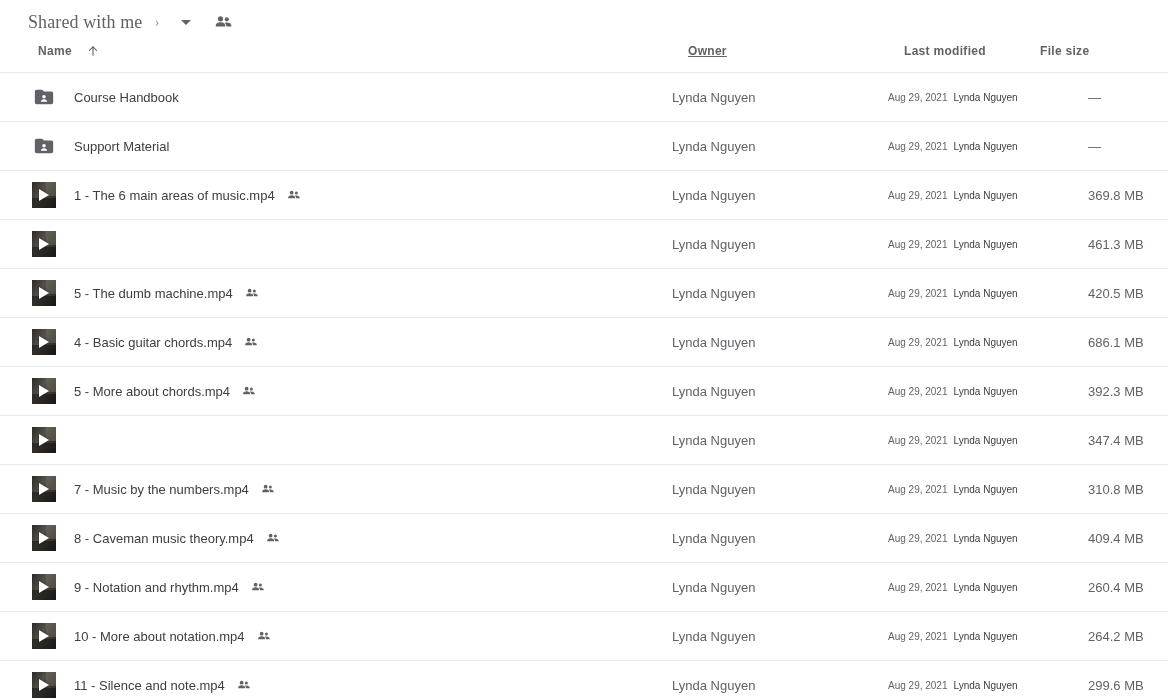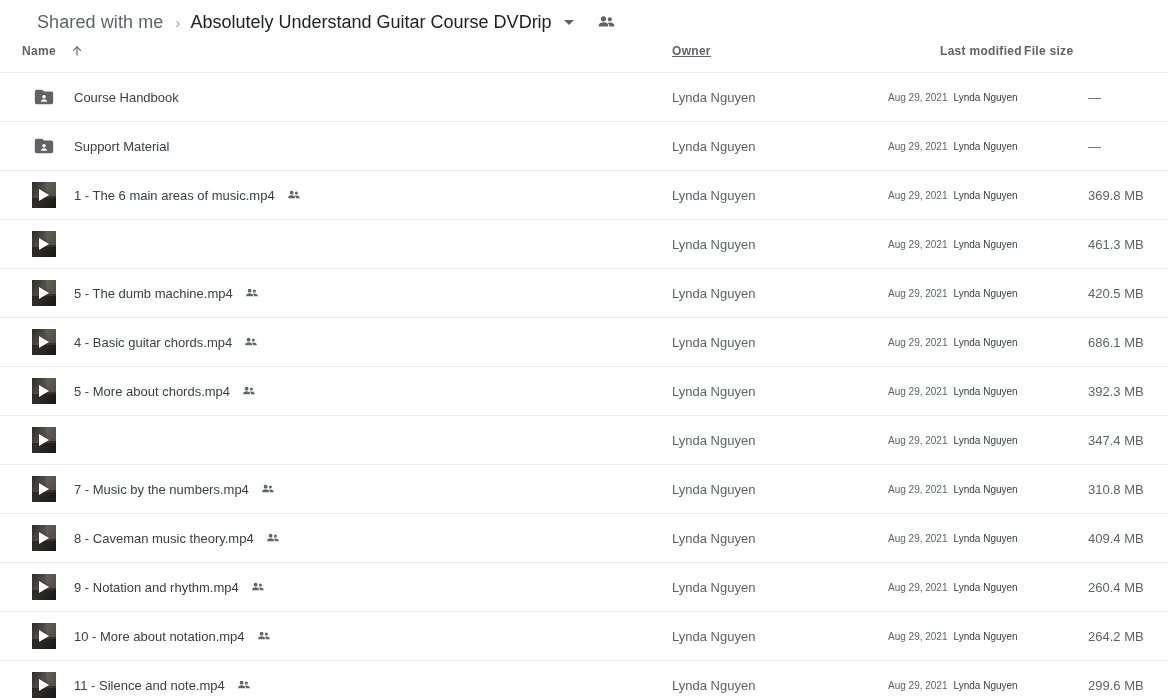--- a/index.html
+++ b/index.html
@@ -18,22 +18,23 @@
     height: 700px;
     position: relative;
     background: #fff;
   }
 
   
   .breadcrumb-bar {
     height: 44px;
     display: flex;
     align-items: center;
-    padding: 0 0 0 37px;
+    padding: 0 0 0 28px;
     box-sizing: border-box;
+    font-family: Liberation Serif, serif;
   }
   .crumb-root {
     font-size: 18px;
     color: #5f6368;
     letter-spacing: .1px;
     white-space: nowrap;
     cursor: pointer;
   }
   .crumb-sep {
     margin: 0 10px 0 12px;
@@ -73,24 +74,25 @@
     position: absolute;
     top: 0;
     font-size: 12px;
     font-weight: bold;
     color: #5f6368;
     letter-spacing: .3px;
     white-space: nowrap;
     cursor: pointer;
     display: flex;
     align-items: center;
+    margin-left: 16px;
   }
   .ch-name      { left: 22px; }
   .ch-owner     { left: 672px; font-weight: normal; font-size: 13px; text-decoration: underline; }
-  .ch-modified  { left: 940px; font-weight: normal; font-size: 13px; }
+  .ch-modified  { left: 888px; font-weight: normal; font-size: 13px; }
   .ch-size      { left: 1024px; font-weight: normal; font-size: 13px; }
   .sort-arrow {
     margin-left: 14px;
     display: inline-flex;
     align-items: center;
   }
 
   
   .file-list {
     position: relative;
@@ -197,21 +199,20 @@
   }
 </style>
 </head>
 <body>
 
 <div id="app">
 
   <div class="breadcrumb-bar">
     <span class="crumb-root">Shared with me</span>
     <span class="crumb-sep">›</span>
-    <span class="crumb-current">Absolutely Understand Guitar Course DVDrip</span>
     <span class="crumb-caret"></span>
     <span class="header-people">
       <svg width="20" height="20" viewBox="0 0 24 24" fill="#5f6368" aria-hidden="true">
         <circle cx="9" cy="8.2" r="3.1"></circle>
         <circle cx="16.6" cy="8.8" r="2.5"></circle>
         <path d="M9 12.4c-3.1 0-5.6 1.6-5.6 3.5v1.4h11.2v-1.4c0-1.9-2.5-3.5-5.6-3.5z"></path>
         <path d="M16.6 12.6c-1 0-1.9.2-2.7.5 1.2.8 2 1.9 2 3.2v1h6.1v-1.3c0-1.8-2.4-3.4-5.4-3.4z"></path>
       </svg>
     </span>
   </div>

